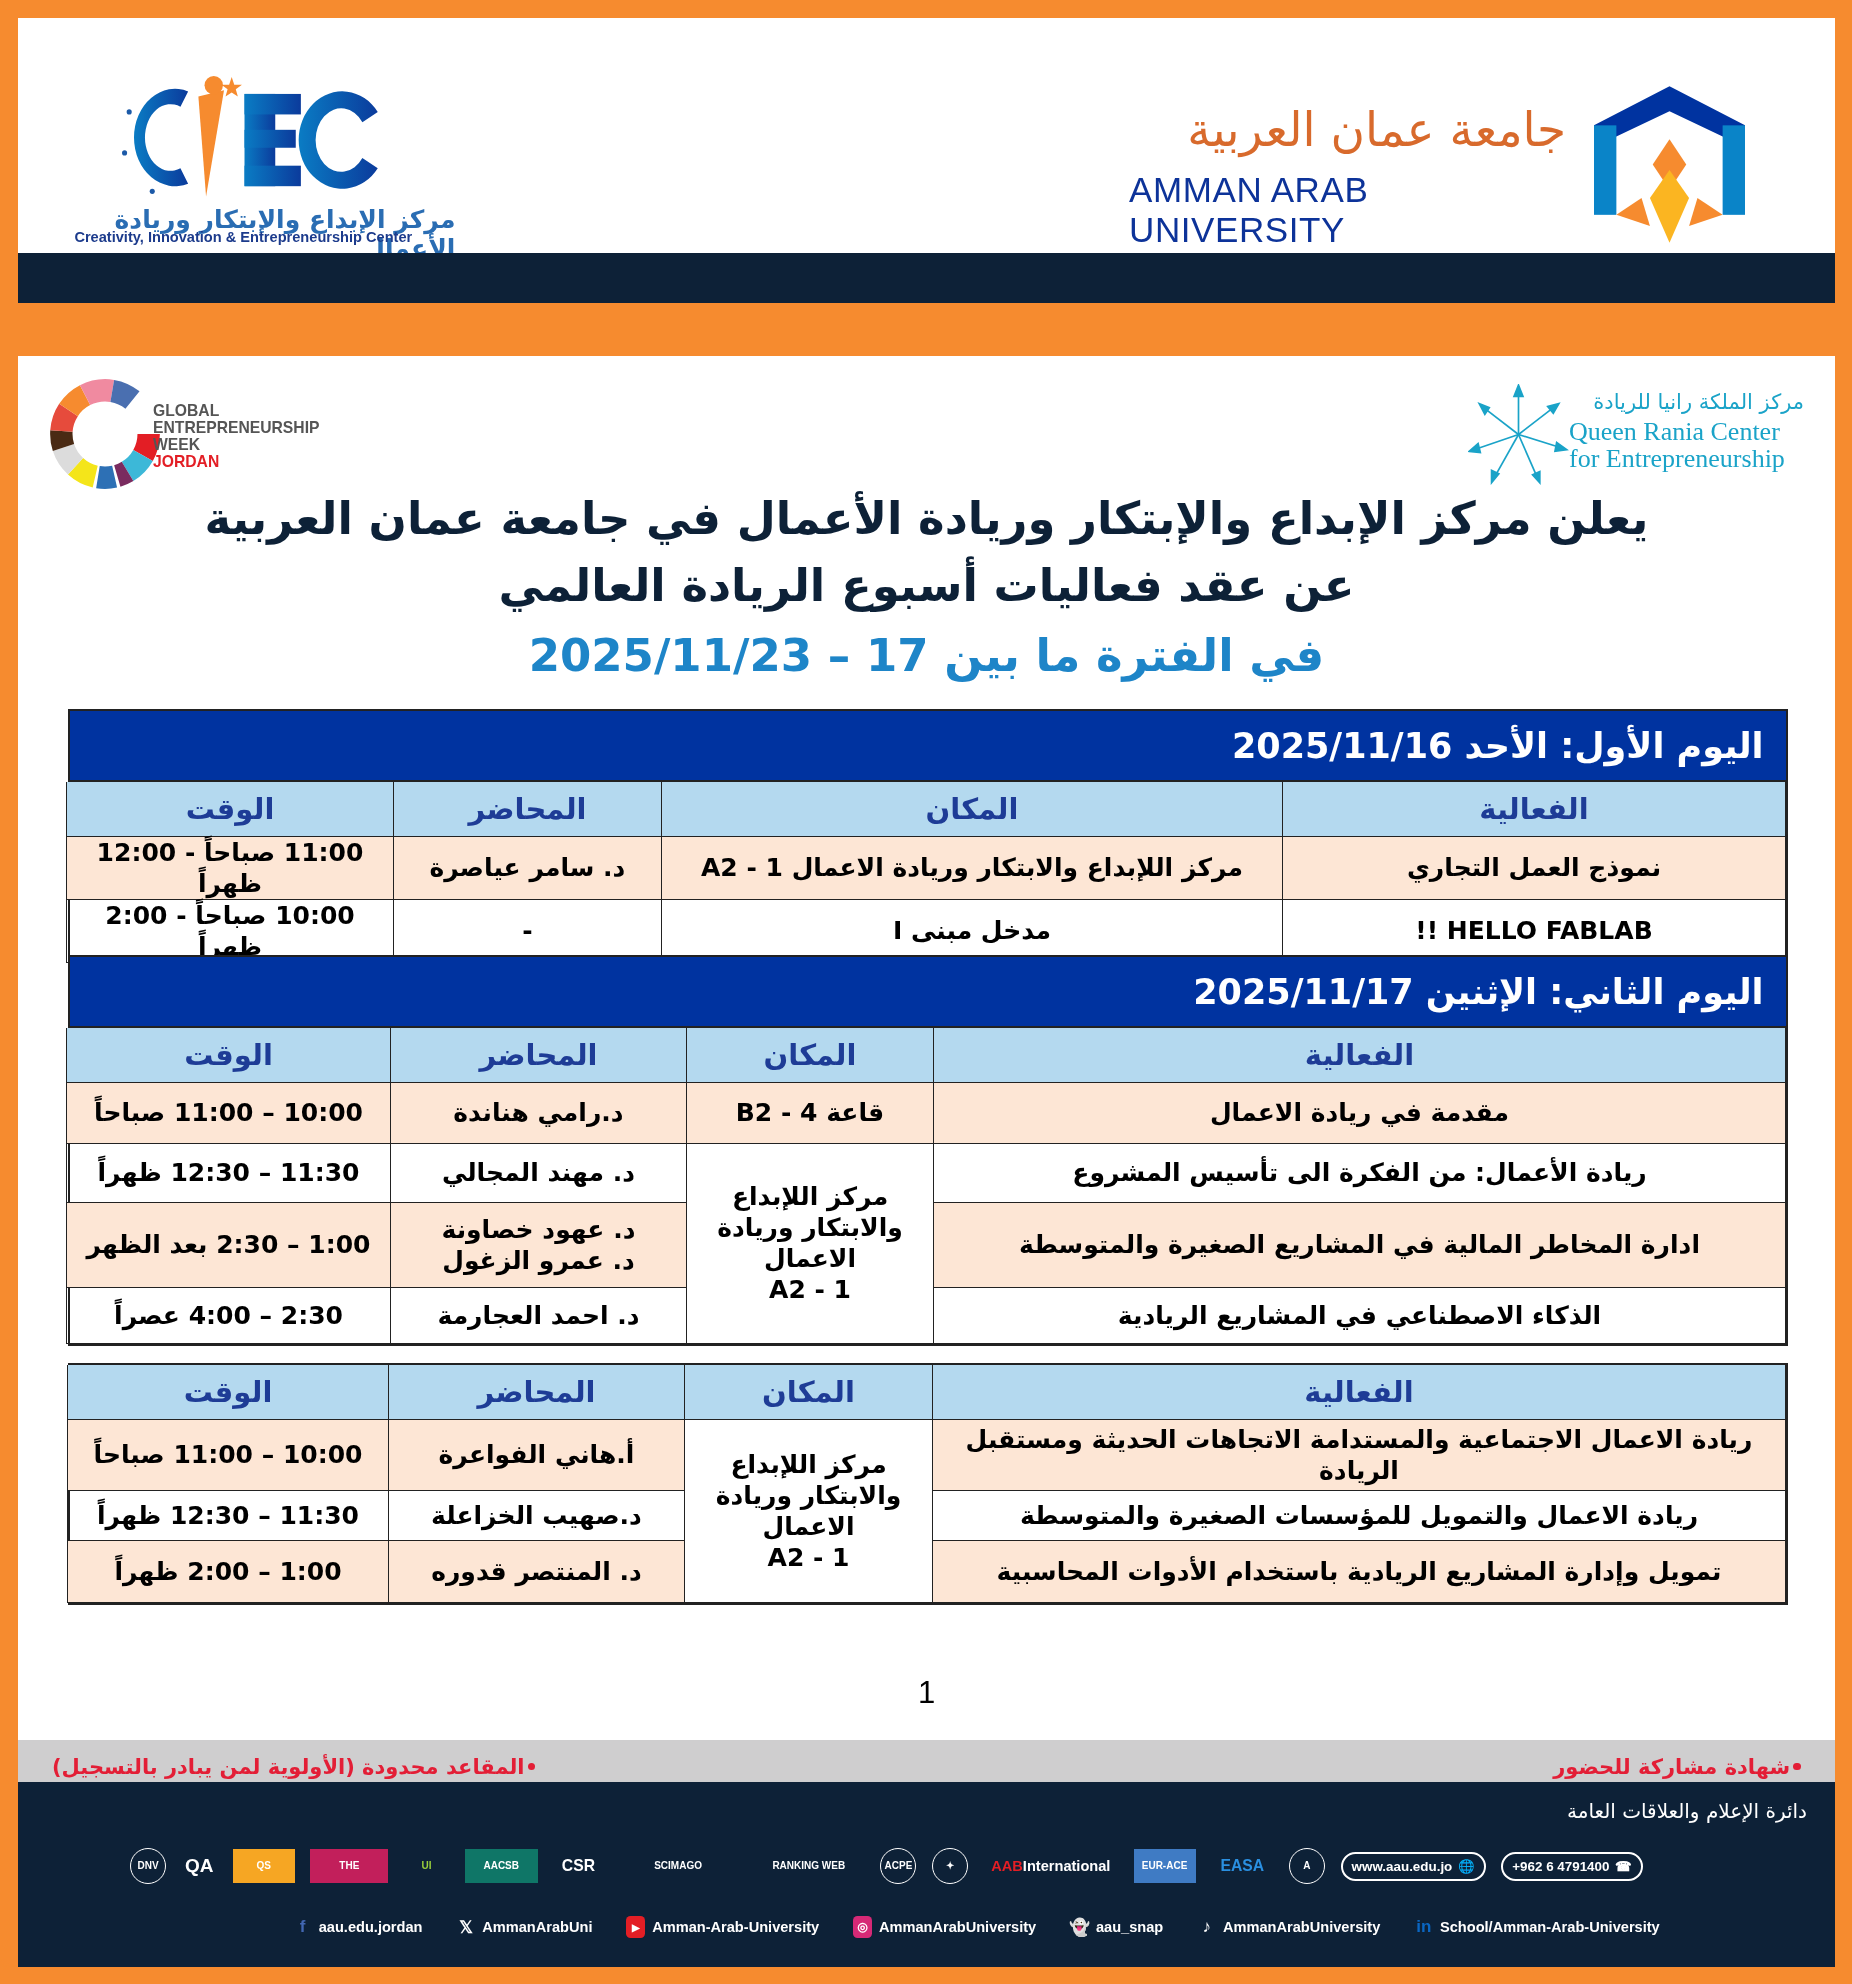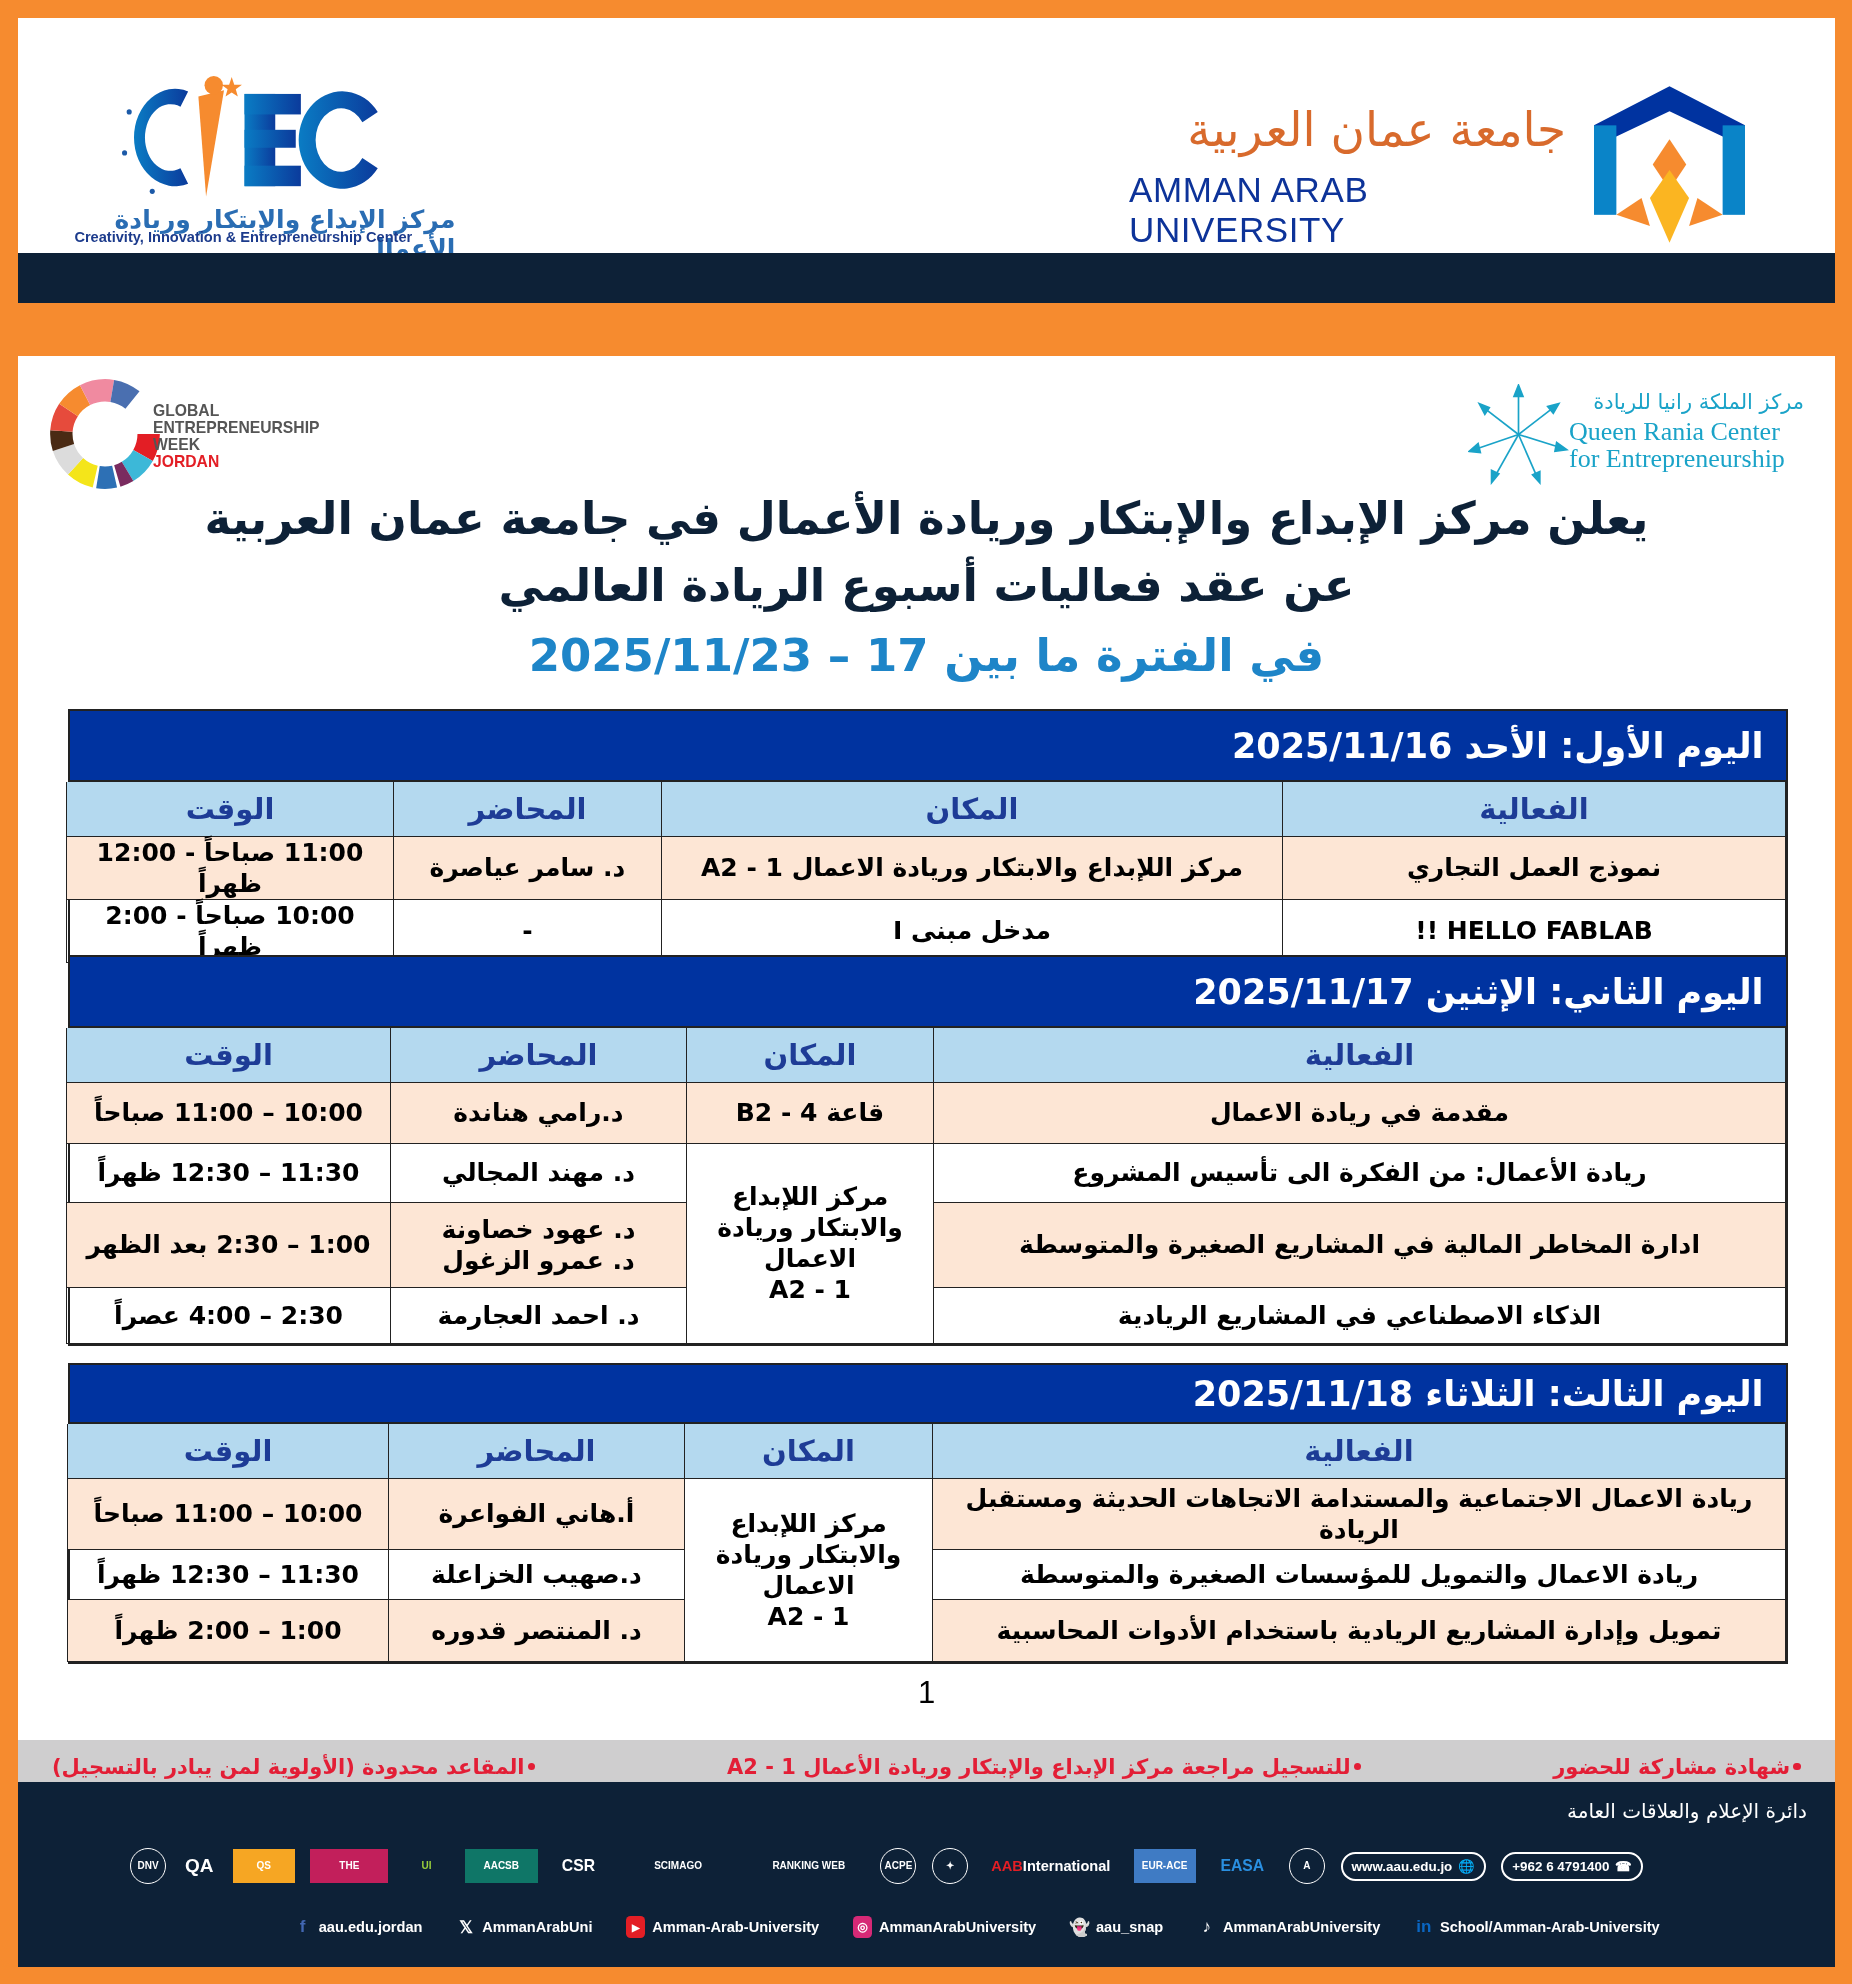--- a/index.html
+++ b/index.html
@@ -322,21 +322,20 @@
       <tr style="height:56px">
         <td>الذكاء الاصطناعي في المشاريع الريادية</td>
         <td>د. احمد العجارمة</td>
         <td>2:30 – 4:00 عصراً</td>
       </tr>
     </tbody>
       </table>
   </div>
 
   <div class="day" style="top:1007px;">
-    <div class="day-title" style="height:59px">اليوم الثالث: الثلاثاء 2025/11/18</div>
     <table class="sched">
       <colgroup>
           <col style="width:853px">
           <col style="width:248px">
           <col style="width:296px">
           <col style="width:321px">
         </colgroup>
       <tbody>
           <tr>
         <th style="height:50px">الفعالية</th>
@@ -368,24 +367,20 @@
     </tbody>
       </table>
   </div>
 
   <div class="page-num">1</div>
 
   <div class="notes-bar">
     <div class="note">
       <span class="bullet"></span>
       <span>شهادة مشاركة للحضور</span>
-    </div>
-    <div class="note">
-      <span class="bullet"></span>
-      <span>للتسجيل مراجعة مركز الإبداع والإبتكار وريادة الأعمال  A2 - 1</span>
     </div>
     <div class="note">
       <span class="bullet"></span>
       <span>المقاعد محدودة (الأولوية لمن يبادر بالتسجيل)</span>
     </div>
   </div>
 </div>
 
 <div class="footer">
   <div class="pr-dept">دائرة الإعلام والعلاقات العامة</div>

